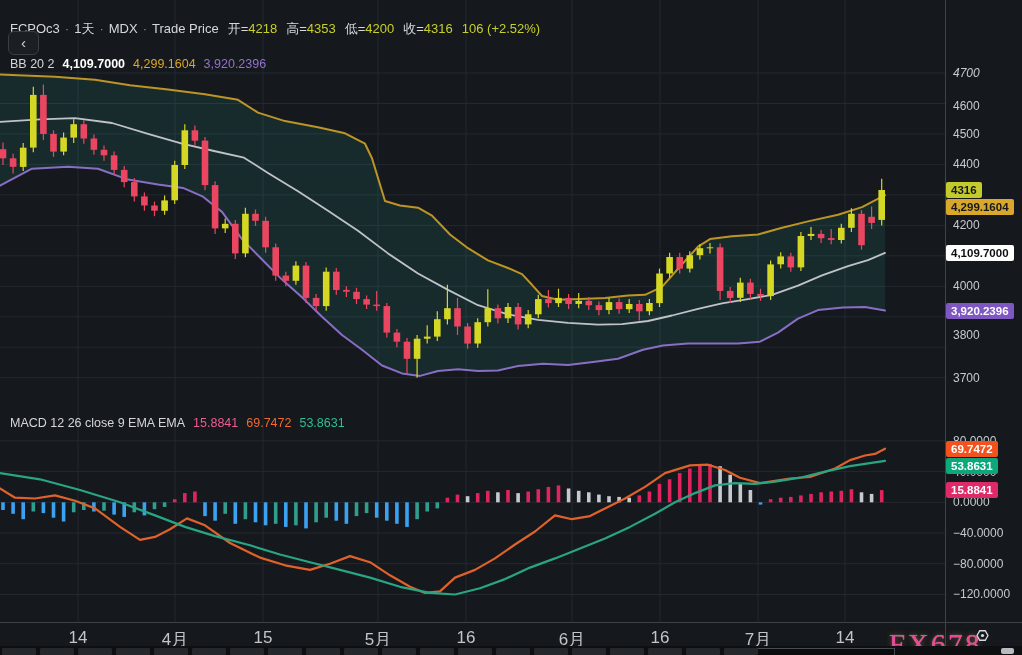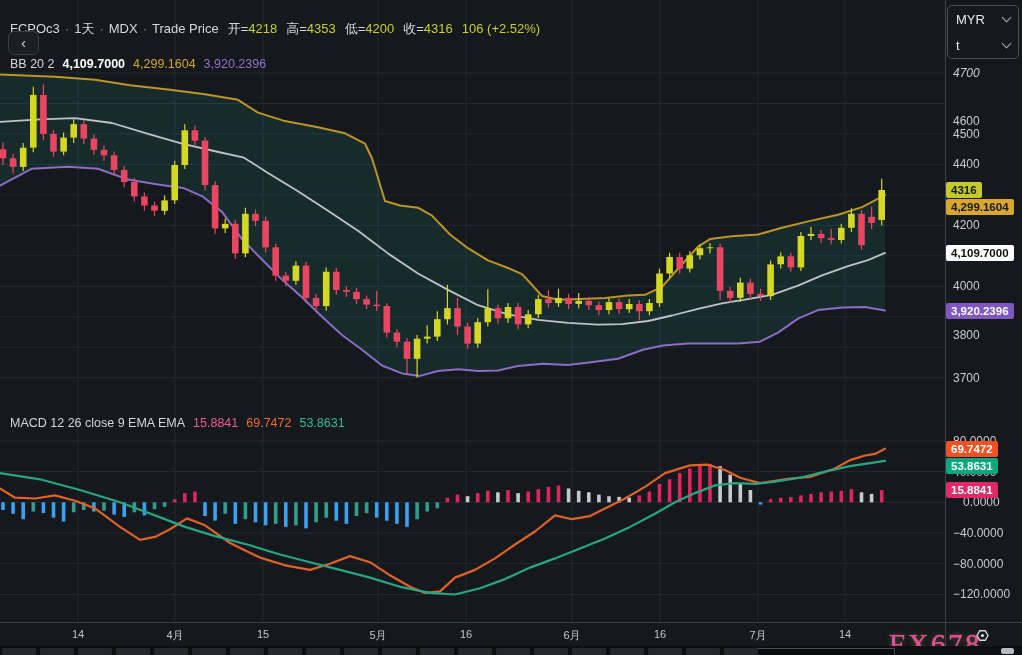--- a/index.html
+++ b/index.html
@@ -29,21 +29,21 @@
             background:#15181c;color:#e6e8eb;font-size:13px;}
   .selector .row{flex:1;display:flex;align-items:center;justify-content:space-between;
                  padding:0 8px;cursor:pointer;}
   .chev{width:6px;height:6px;border-right:1.6px solid #a9adb3;border-bottom:1.6px solid #a9adb3;
         transform:rotate(45deg);margin-top:-3px;}
   
   .vline{position:absolute;left:945px;top:0;width:1px;height:646px;background:#3d434b;z-index:6;}
   .hline{position:absolute;left:0;top:622px;width:1022px;height:1px;background:#3d434b;z-index:6;}
   
   .time-axis{position:absolute;left:0;top:623px;width:1022px;height:23px;z-index:4;}
-  .ttick{position:absolute;top:5px;transform:translateX(-50%);font-size:11px;color:#c2c5cb;}
+  .ttick{position:absolute;top:5px;transform:translateX(-50%);font-size:17px;color:#c2c5cb;}
   
   .watermark{position:absolute;left:889px;top:628px;z-index:5;font-size:29px;letter-spacing:2.5px;
              color:#ec4899;text-shadow:0 0 6px rgba(250,170,90,.38),0 0 1px rgba(255,255,255,.6);font-family:Liberation Serif, serif;}
   .hexlogo{position:absolute;left:974px;top:627px;z-index:6;}
   
   .bottom-strip{position:absolute;left:0;top:646px;width:1022px;height:9px;background:#0d0f11;z-index:10;}
   .seg{position:absolute;top:2px;width:34px;height:7px;background:#24272b;border-radius:1px;}
   .strip-box{position:absolute;left:755px;top:2px;width:140px;height:9px;background:#0a0c0e;
              border:1px solid #484c52;border-bottom:none;box-sizing:border-box;}
   .strip-blob{position:absolute;left:1001px;top:2px;width:13px;height:6px;background:#c9ced5;border-radius:2px;opacity:.9;}
@@ -367,52 +367,42 @@
   <div class="ind-row bb-row">
     <span>BB 20 2</span><span class="bold" style="color: rgb(255, 255, 255);">4,109.7000</span><span style="color: rgb(216, 167, 43);">4,299.1604</span><span style="color: rgb(146, 114, 204);">3,920.2396</span>
   </div>
 
   <div class="ind-row macd-row">
     <span>MACD 12 26 close 9 EMA EMA</span><span style="color: rgb(234, 92, 146);">15.8841</span><span style="color: rgb(239, 106, 48);">69.7472</span><span style="color: rgb(47, 191, 146);">53.8631</span>
   </div>
 
   <div class="axis-panel" id="price-axis-labels">
       <div class="tick" style="top: 73px; font-style: italic;">4700</div>
-      <div class="tick" style="top: 121px;">4600</div>
+      <div class="tick" style="top: 106px;">4600</div>
       <div class="tick" style="top: 133.94px;">4500</div>
       <div class="tick" style="top: 164.41px;">4400</div>
       <div class="tick" style="top: 225.35px;">4200</div>
       <div class="tick" style="top: 286.29px;">4000</div>
       <div class="tick" style="top: 335px;">3800</div>
       <div class="tick" style="top: 377.7px;">3700</div>
       <div class="tick" style="top: 440.86px;">80.0000</div>
       <div class="tick" style="top: 471.58px;">40.0000</div>
-      <div class="tick" style="top: 502.3px; margin-left: 10px;">0.0000</div>
+      <div class="tick" style="top: 502.3px;">0.0000</div>
       <div class="tick" style="top: 533.02px;">−40.0000</div>
       <div class="tick" style="top: 563.74px;">−80.0000</div>
       <div class="tick" style="top: 594.46px;">−120.0000</div>
       <div class="badge" style="top: 190.005px; background: rgb(195, 202, 45); color: rgb(21, 24, 28);">4316</div>
       <div class="badge" style="top: 207.005px; background: rgb(216, 167, 43); color: rgb(21, 24, 28);">4,299.1604</div>
       <div class="badge" style="top: 252.864px; background: rgb(255, 255, 255); color: rgb(12, 14, 16);">4,109.7000</div>
       <div class="badge" style="top: 310.593px; background: rgb(126, 87, 194); color: rgb(255, 255, 255);">3,920.2396</div>
       <div class="badge" style="top: 448.734px; background: rgb(244, 81, 30); color: rgb(255, 255, 255);">69.7472</div>
       <div class="badge" style="top: 465.734px; background: rgb(12, 168, 123); color: rgb(255, 255, 255);">53.8631</div>
       <div class="badge" style="top: 490.101px; background: rgb(224, 42, 104); color: rgb(255, 255, 255);">15.8841</div>
     </div>
 
-  <div class="selector">
-    <div class="row">
-      <span>MYR</span>
-      <span class="chev"></span>
-    </div>
-    <div class="row">
-      <span>t</span>
-      <span class="chev"></span>
-    </div>
-  </div>
 
   <div class="watermark">FX678</div>
   <svg class="hexlogo" width="17" height="17" viewBox="0 0 17 17">
     <polygon points="14,8.5 11.25,13.26 5.75,13.26 3,8.5 5.75,3.74 11.25,3.74" fill="none" stroke="#d6dce4" stroke-width="1.3"></polygon>
     <circle cx="8.5" cy="8.5" r="1.6" fill="#d6dce4"></circle>
   </svg>
 
   <div class="vline"></div>
   <div class="hline"></div>
 

